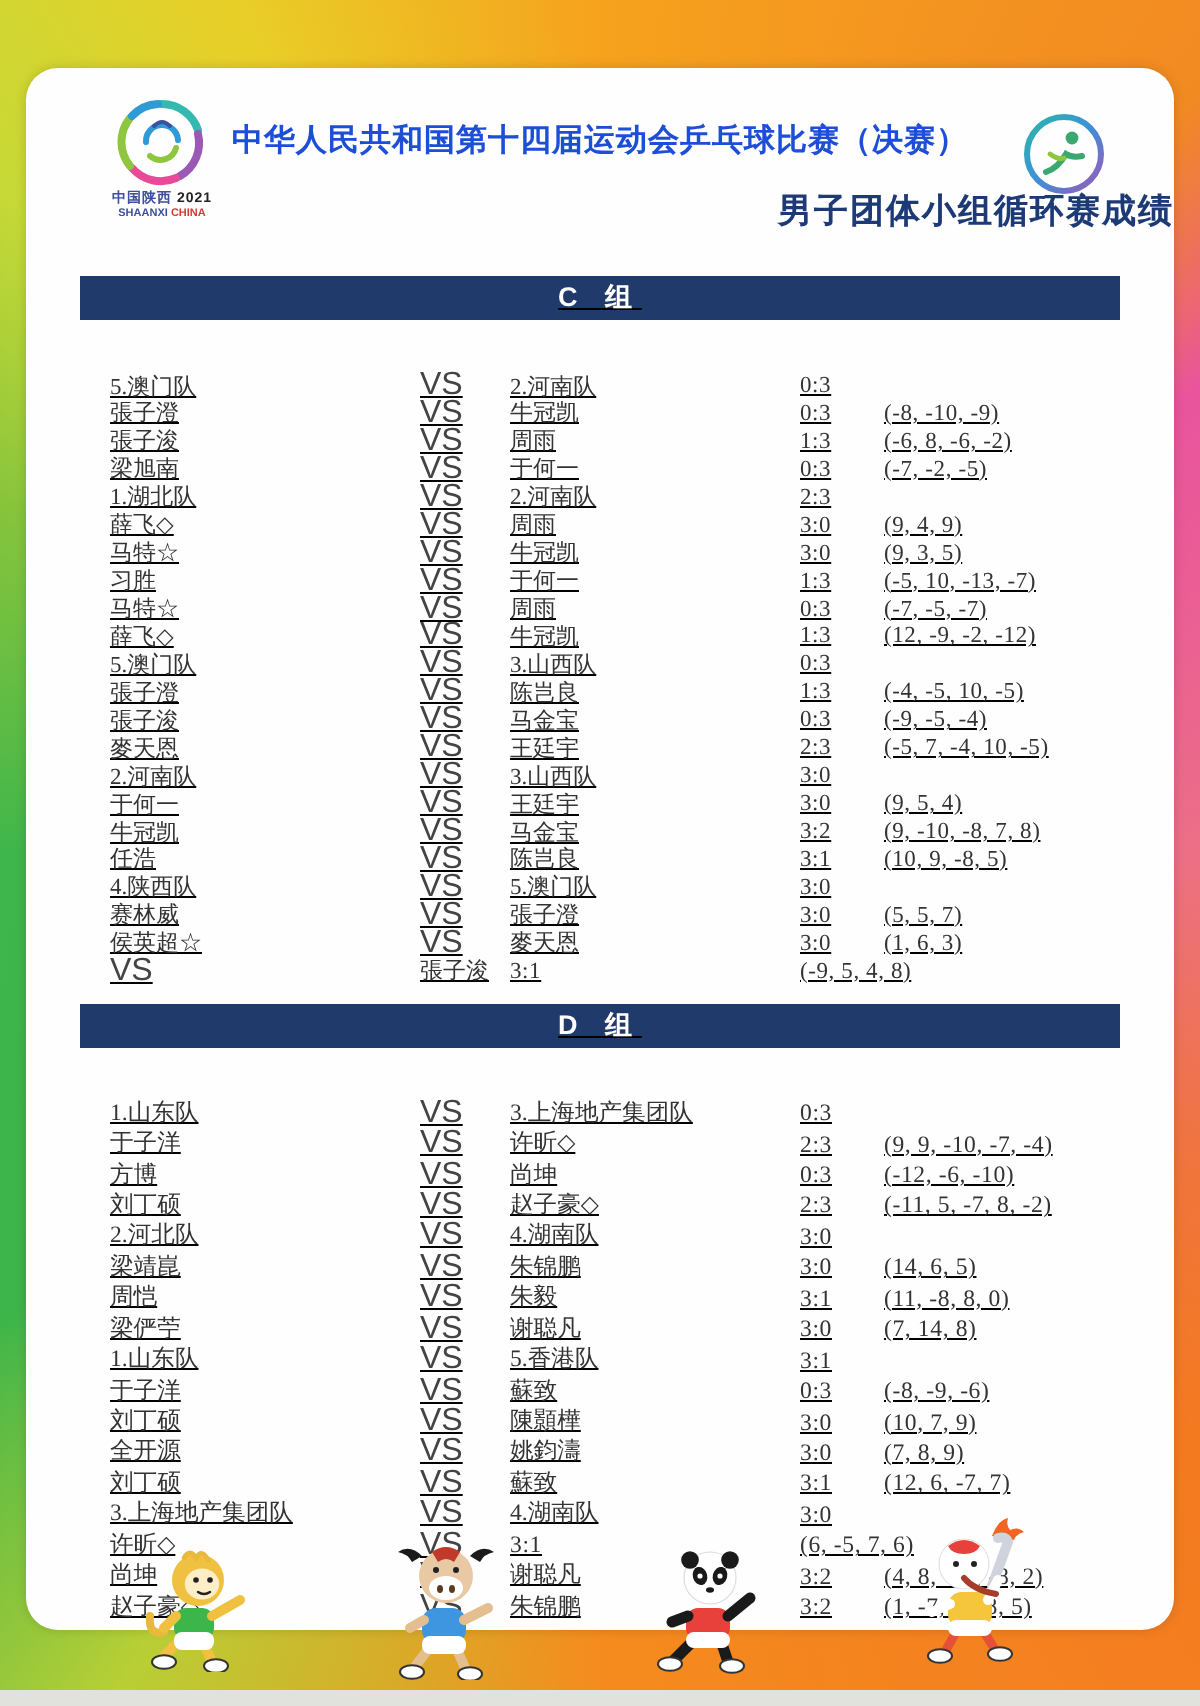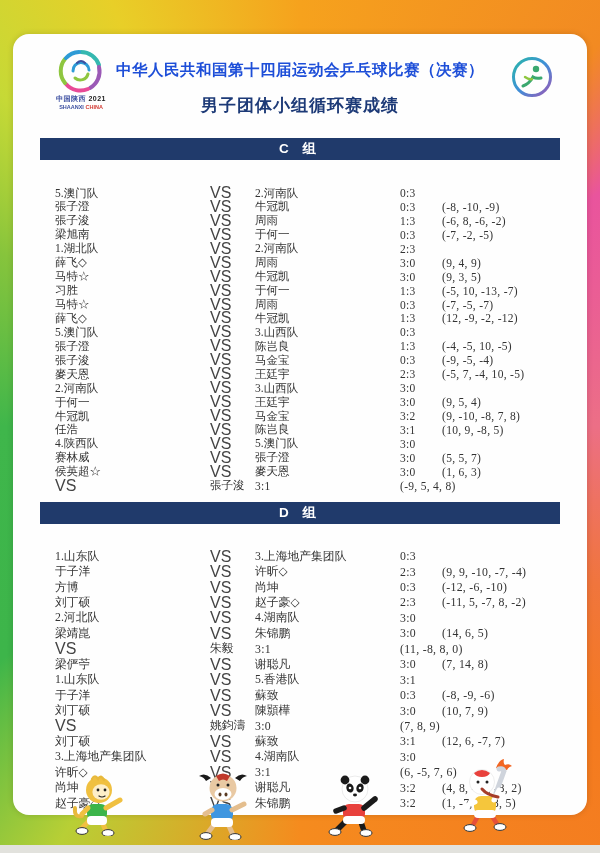--- a/index.html
+++ b/index.html
@@ -26,24 +26,24 @@
   .hdr { position:relative; padding-top:26px; }
   .emblem-left { position:absolute; left:30px; top:14px; width:76px; text-align:center; }
   .emblem-left .sw { display:block; margin:0 auto; }
   .emblem-left .l1 { font-size:7px; font-weight:bold; color:#3c4fa0; letter-spacing:.5px; }
   .emblem-left .l1 b { color:#222; }
   .emblem-left .l2 { font-size:5.5px; font-weight:bold; color:#3c4fa0; }
   .emblem-left .l2 b { color:#d23b33; }
   .emblem-right { position:absolute; right:34px; top:22px; }
 
   .t1 { text-align:center; font-size:15.5px; font-weight:bold; color:#1d4ed8; letter-spacing:.5px; }
-  .t2 { text-align:center; font-size:17px; font-weight:bold; color:#1d3a77; margin-top:13px; letter-spacing:1px; }
+  .t2 { text-align:right; font-size:17px; font-weight:bold; color:#1d3a77; margin-top:13px; letter-spacing:1px; }
 
   
-  .group { margin:0 27px; }
+  .group { margin:0 27px;text-decoration:underline; }
   .group.gC { margin-top:21px; }
   .group.gD { margin-top:11px; }
   .bar {
     height:22px; background:#203a6b; color:#fff; text-align:center;
     font-size:13.5px; font-weight:bold; line-height:22px; letter-spacing:5px;
   }
   .rows { padding:24px 0 0 15px; font-family:"Liberation Serif","DejaVu Serif",serif; color:#333; }
   .row { display:grid; grid-template-columns:155px 45px 145px 42px auto; align-items:center; }
   .gC .row { height:13.95px; font-size:11.5px; }
   .gD .row { height:15.45px; font-size:11.8px; }
@@ -296,20 +296,21 @@
             <span class="c4"></span>
           </div>
           <div class="row">
             <span class="c0">梁靖崑</span>
             <span class="c1">VS</span>
             <span class="c2">朱锦鹏</span>
             <span class="c3">3:0</span>
             <span class="c4">(14, 6, 5)</span>
           </div>
           <div class="row">
+            <span class="c0">周恺</span>
             <span class="c1">VS</span>
             <span class="c2">朱毅</span>
             <span class="c3">3:1</span>
             <span class="c4">(11, -8, 8, 0)</span>
           </div>
           <div class="row">
             <span class="c0">梁俨苧</span>
             <span class="c1">VS</span>
             <span class="c2">谢聪凡</span>
             <span class="c3">3:0</span>
@@ -330,20 +331,21 @@
             <span class="c4">(-8, -9, -6)</span>
           </div>
           <div class="row">
             <span class="c0">刘丁硕</span>
             <span class="c1">VS</span>
             <span class="c2">陳顥樺</span>
             <span class="c3">3:0</span>
             <span class="c4">(10, 7, 9)</span>
           </div>
           <div class="row">
+            <span class="c0">全开源</span>
             <span class="c1">VS</span>
             <span class="c2">姚鈞濤</span>
             <span class="c3">3:0</span>
             <span class="c4">(7, 8, 9)</span>
           </div>
           <div class="row">
             <span class="c0">刘丁硕</span>
             <span class="c1">VS</span>
             <span class="c2">蘇致</span>
             <span class="c3">3:1</span>

